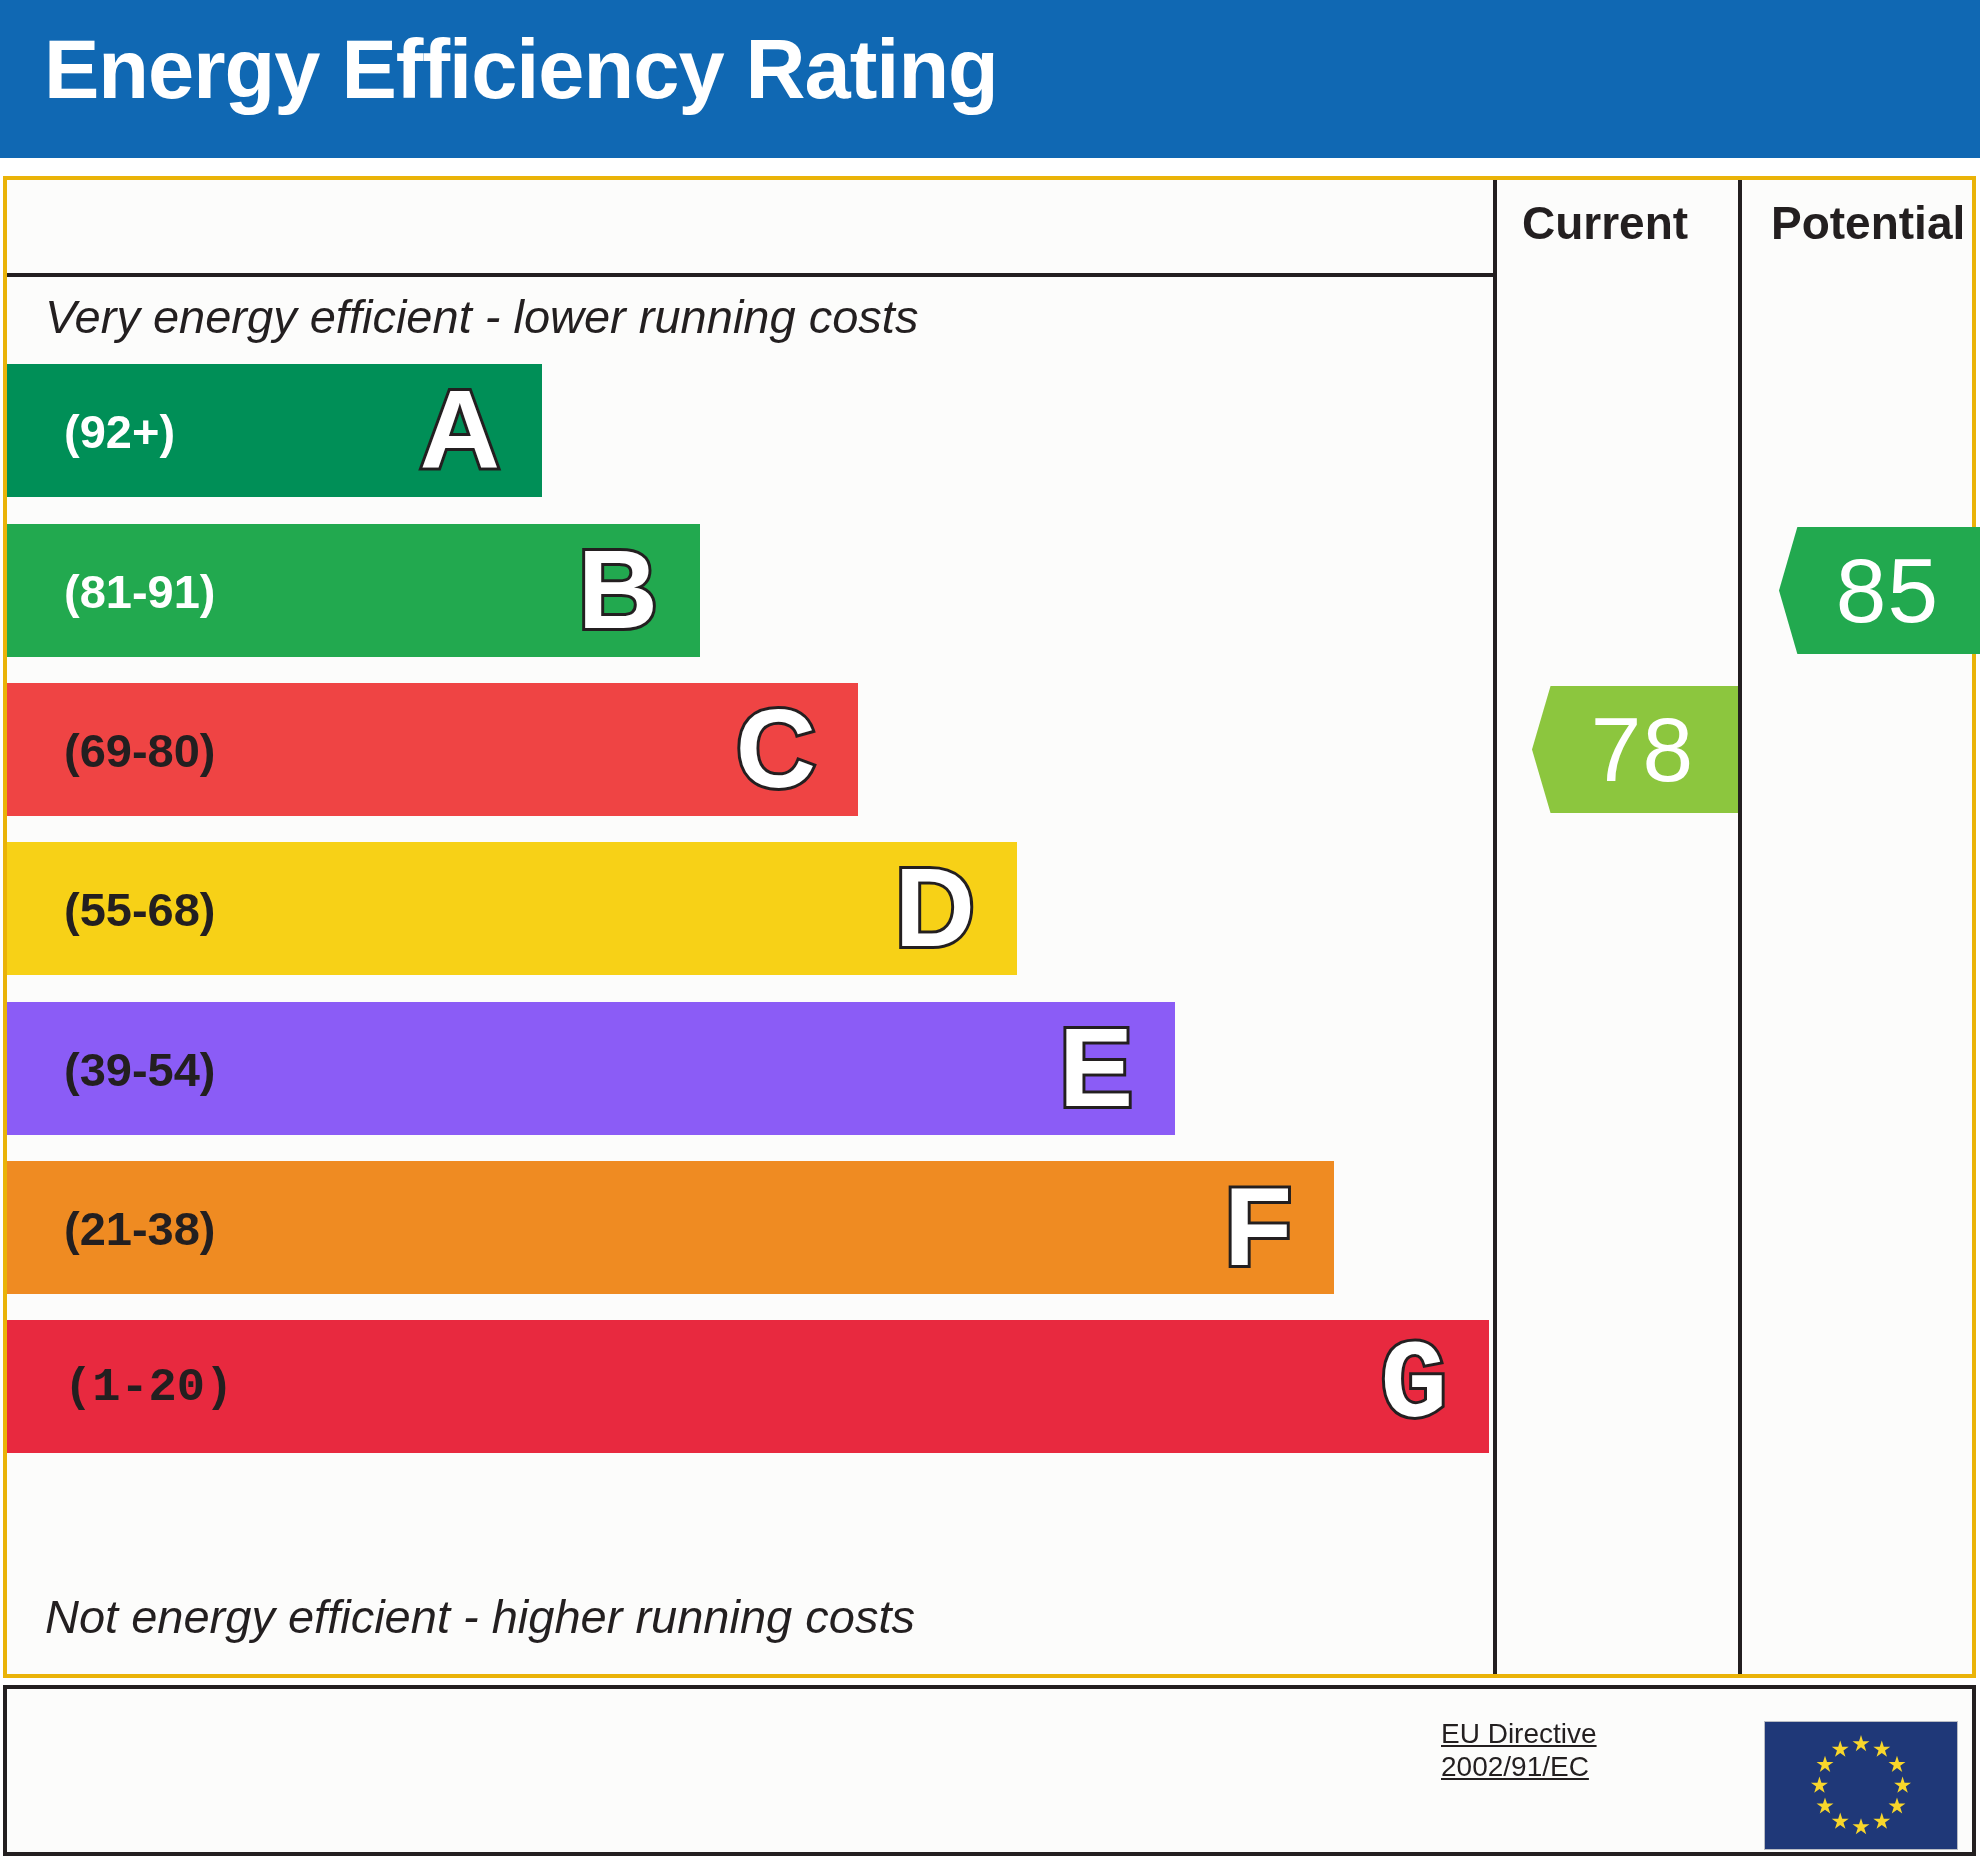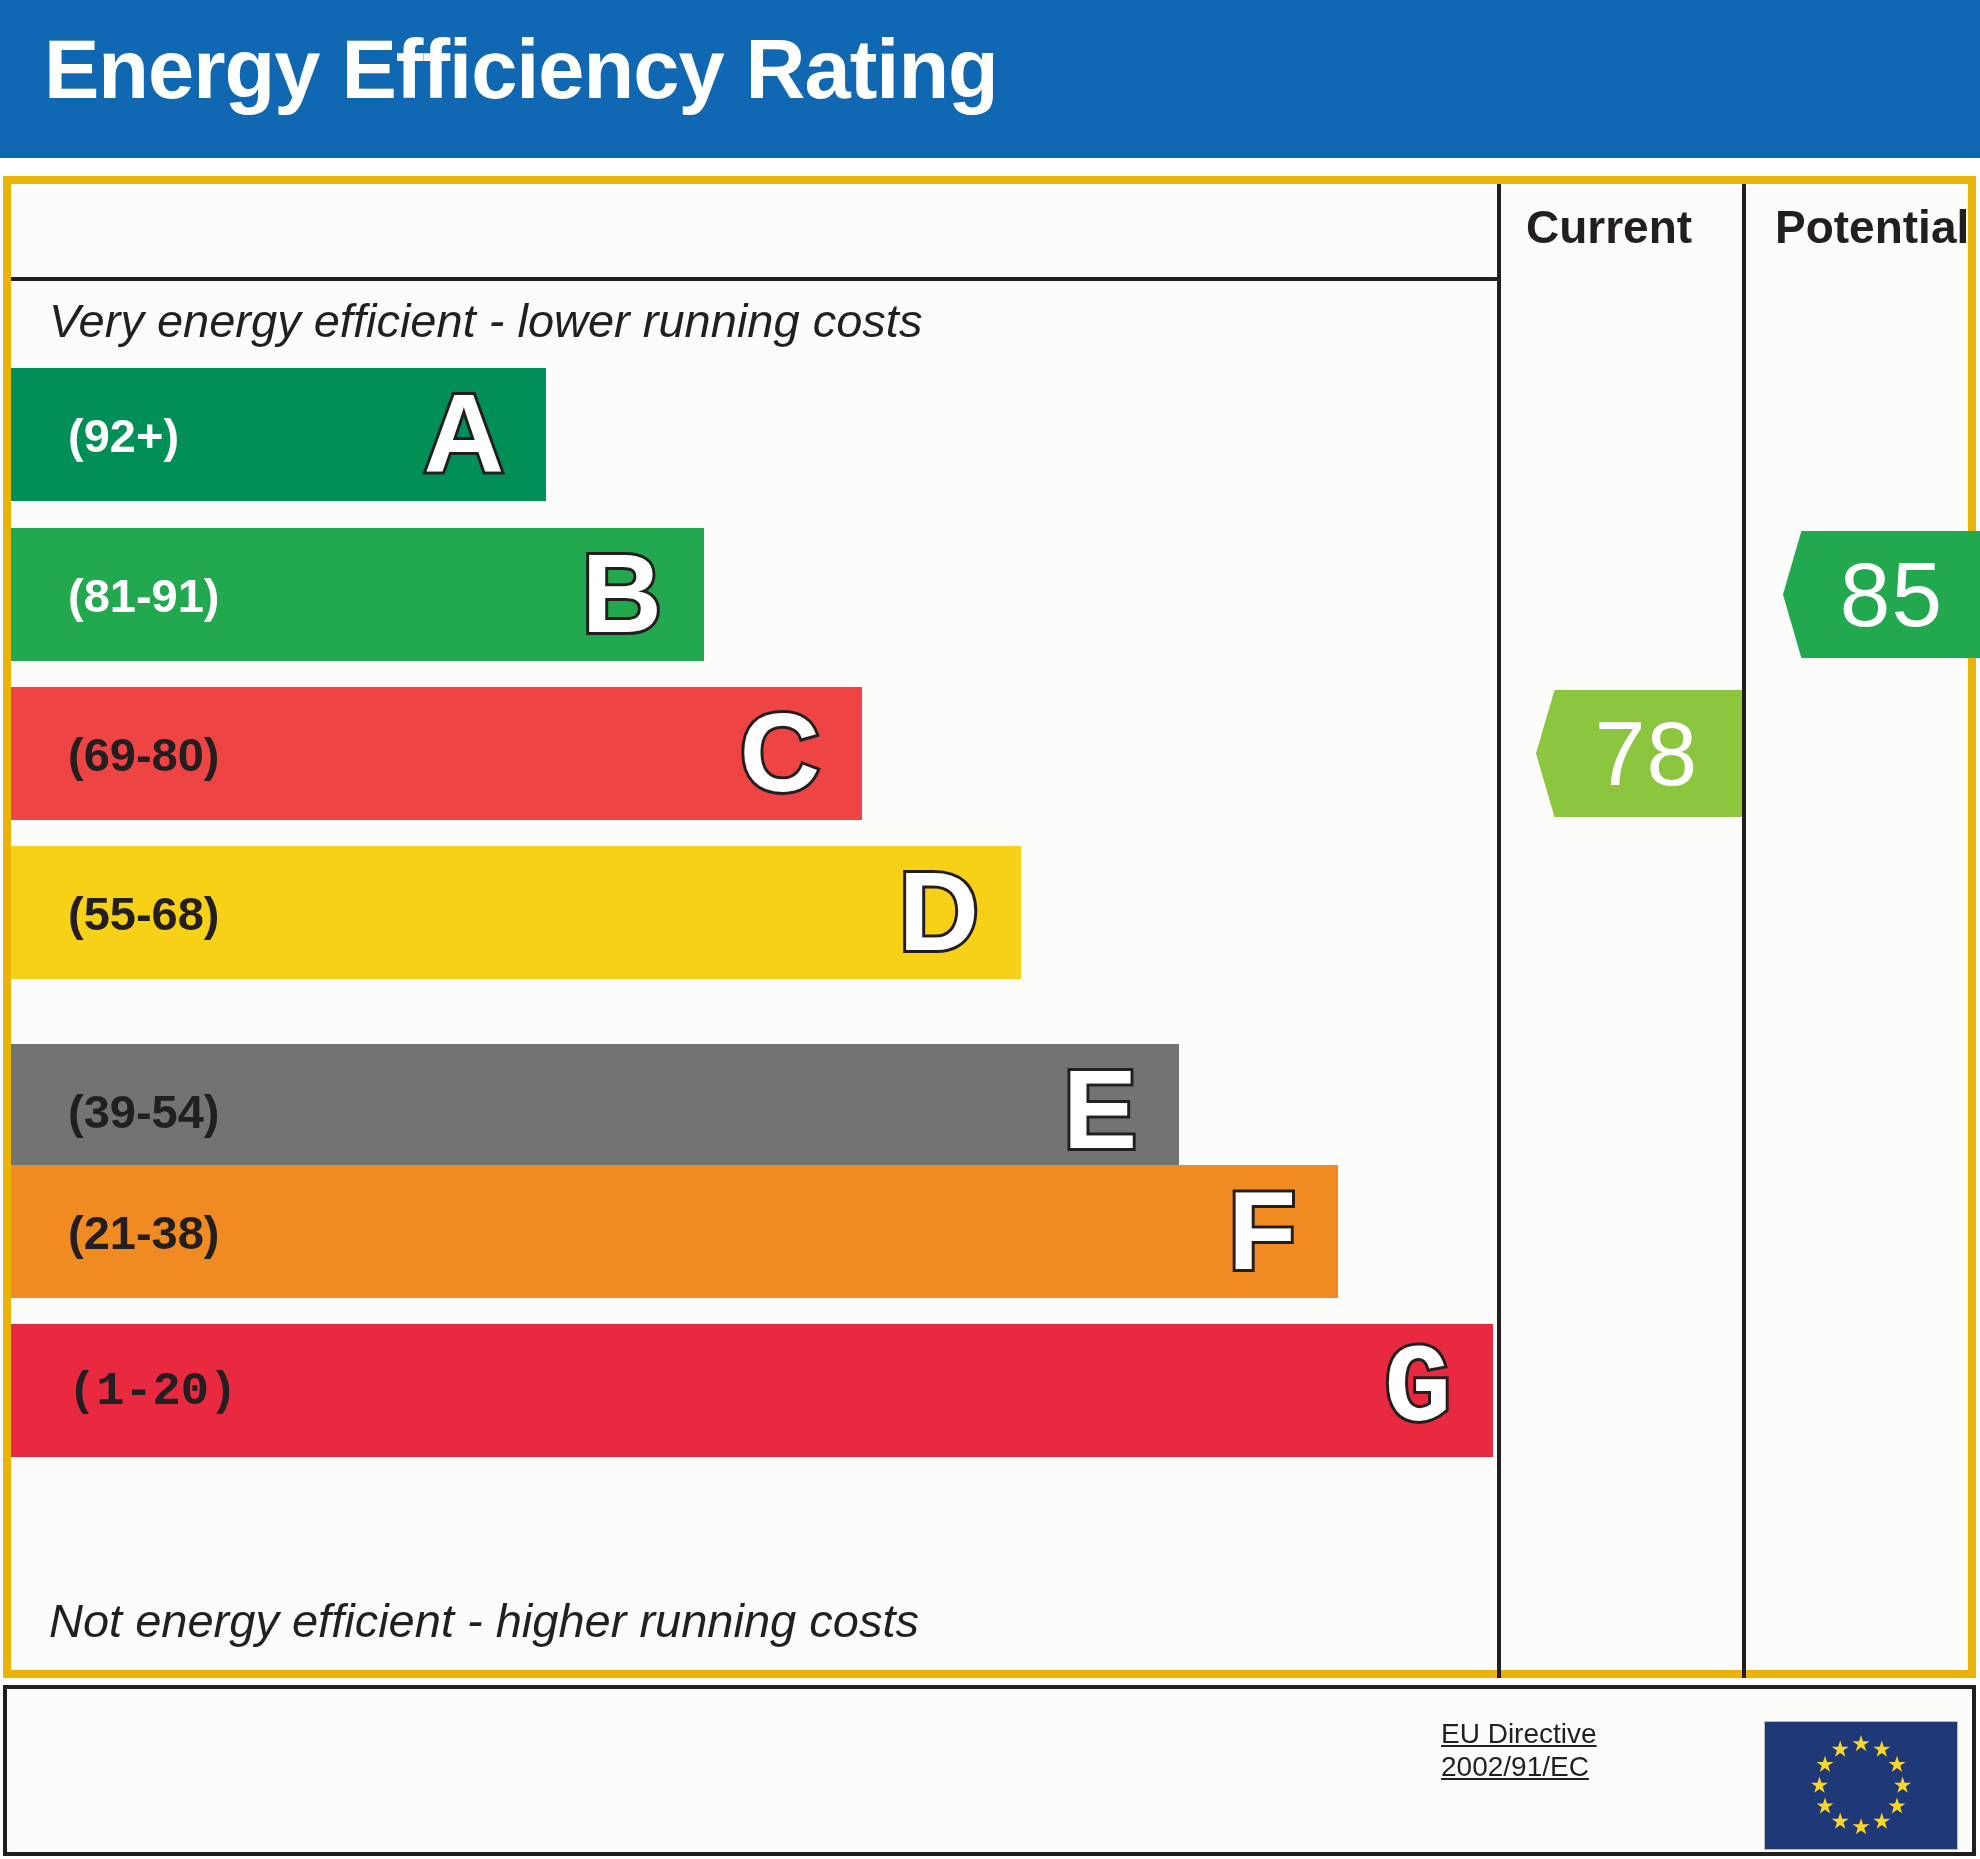--- a/index.html
+++ b/index.html
@@ -40,21 +40,21 @@
     white-space: nowrap;
   }
 
   
   .table-outer {
     position: absolute;
     left: 3px;
     top: 176px;
     width: 1973px;
     height: 1502px;
-    border: 8px solid #eab308;
+    border: 4px solid #eab308;
     box-sizing: border-box;
     background: #fcfcfb;
   }
 
   
   .col-div {
     position: absolute;
     top: 0;
     width: 4px;
     background: #231f20;
@@ -223,21 +223,21 @@
             <span class="band-letter" style="right: 42px;">B</span>
           </div>
           <div class="band" style="top: 406px; width: 851px; height: 133px; background: #ef4444;">
             <span class="band-range">(69-80)</span>
             <span class="band-letter" style="right: 42px;">C</span>
           </div>
           <div class="band" style="top: 565px; width: 1010px; height: 133px; background: rgb(247, 209, 23);">
             <span class="band-range">(55-68)</span>
             <span class="band-letter" style="right: 42px;">D</span>
           </div>
-          <div class="band" style="top: 763px; width: 1168px; height: 133px; background: #737373;">
+          <div class="band" style="top: 725px; width: 1168px; height: 133px; background: #8b5cf6;">
             <span class="band-range">(39-54)</span>
             <span class="band-letter" style="right: 42px;">E</span>
           </div>
           <div class="band" style="top: 884px; width: 1327px; height: 133px; background: rgb(239, 139, 34);">
             <span class="band-range">(21-38)</span>
             <span class="band-letter" style="right: 42px;">F</span>
           </div>
           <div class="band" style="top: 1043px; width: 1482px; height: 133px; background: rgb(232, 41, 63); font-family: Liberation Mono, monospace;">
             <span class="band-range">(1-20)</span>
             <span class="band-letter" style="right: 42px;">G</span>

